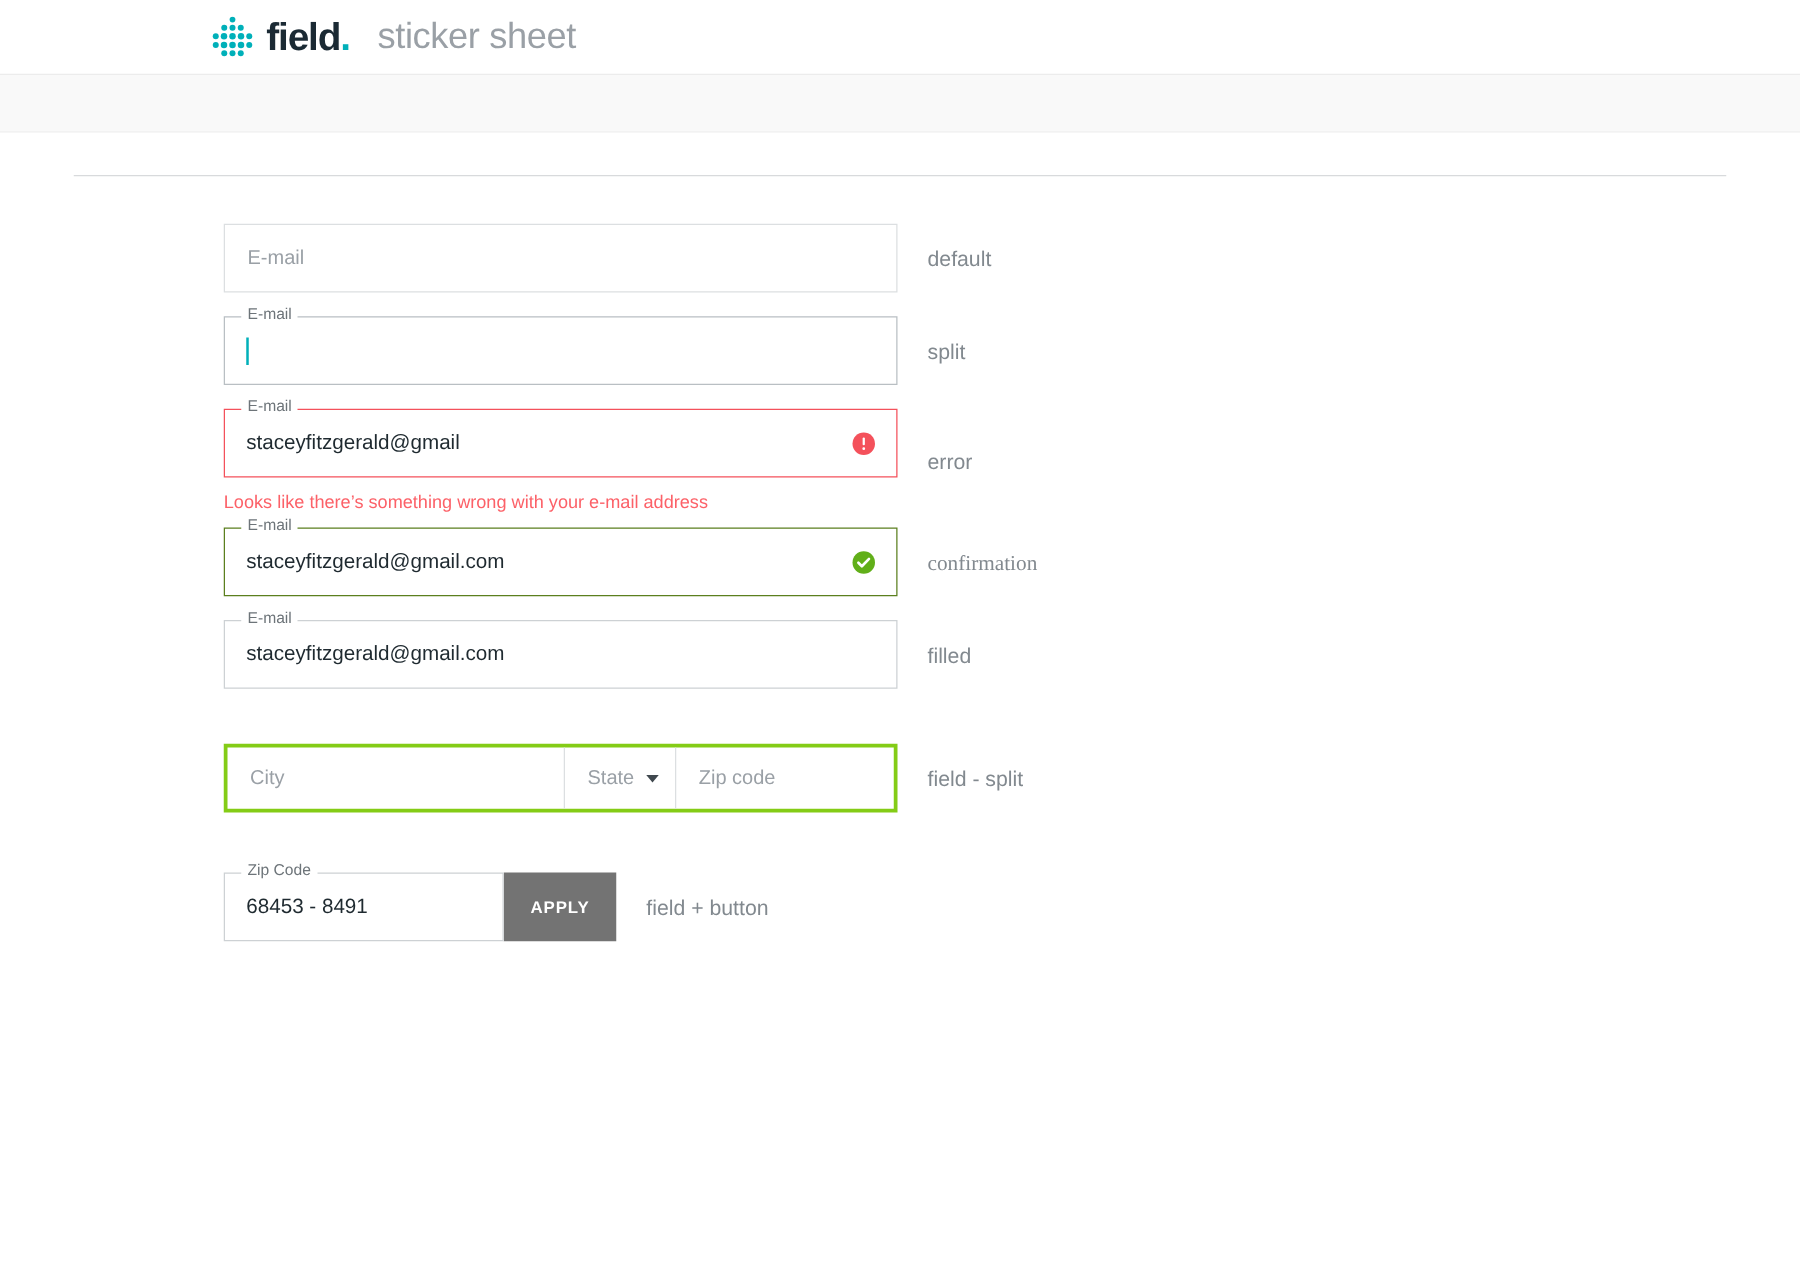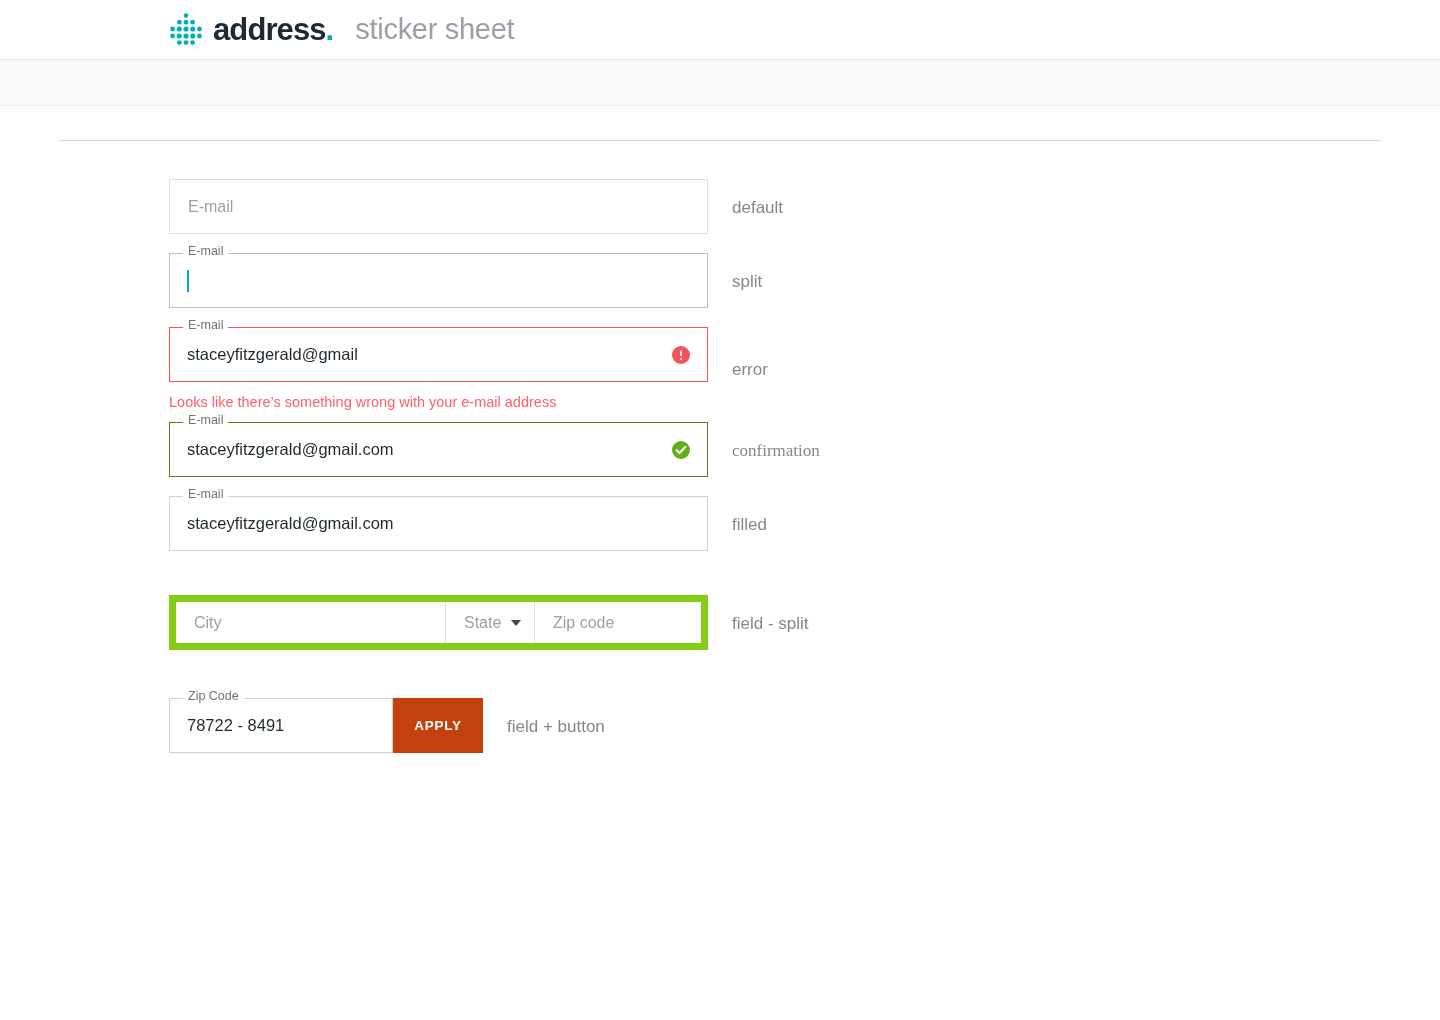--- a/index.html
+++ b/index.html
@@ -65,20 +65,21 @@
     margin: 0 59px 0 59px;
     height: 1px;
     background: #d8dadc;
   }
 
   
   .rows { padding-left: 169px; padding-top: 38px; }
   .row {
     display: flex;
     align-items: flex-start;
+    margin-left: 10px;
   }
   .annot {
     font-size: 17px;
     color: #82898f;
     white-space: nowrap;
     margin-left: 24px;
     text-align: center;
   }
 
   
@@ -160,21 +161,21 @@
     font-size: 14.5px;
     color: #fc6168;
     margin-top: 12px;
   }
 
   
   .split {
     display: flex;
     width: 539px;
     height: 55px;
-    border: 7px solid #84cc16;
+    border: 3px solid #84cc16;
     background: #fff;
   }
   .split .seg {
     display: flex;
     align-items: center;
     padding: 0 18px;
     height: 100%;
   }
   .split .seg.city  { width: 269px; }
   .split .seg.state { width: 89px; border-left: 1px solid #dcdfe1; justify-content: flex-start; }
@@ -186,21 +187,21 @@
     border-top: 6px solid #3f484e;
     margin-left: 10px;
   }
 
   
   .fieldbtn { display: flex; align-items: stretch; }
   .fieldbtn .notched { width: 224px; }
   .apply-btn {
     width: 90px;
     height: 55px;
-    background: #c2410c;
+    background: #737373;
     color: #ffffff;
     border: none;
     font-family: "Liberation Sans", sans-serif;
     font-size: 13.5px;
     font-weight: bold;
     letter-spacing: 0.7px;
     cursor: pointer;
   }
 
   .gap-lg { height: 19px; }
@@ -227,21 +228,21 @@
         <circle cx="18" cy="23" r="2.6"></circle>
         <circle cx="24.8" cy="23" r="2.6"></circle>
         <circle cx="31.4" cy="23" r="2.4"></circle>
         <circle cx="11.2" cy="23" r="2.6"></circle>
         <circle cx="4.6" cy="23" r="2.4"></circle>
         <circle cx="18" cy="29.6" r="2.4"></circle>
         <circle cx="24.6" cy="29.6" r="2.4"></circle>
         <circle cx="11.4" cy="29.6" r="2.4"></circle>
       </g>
     </svg>
-    <div class="brand"><span>address</span><span class="brand-dot">.</span></div>
+    <div class="brand"><span>field</span><span class="brand-dot">.</span></div>
   </div>
   <div class="sheet-title">sticker sheet</div>
 </div>
 
 <div class="subbar"></div>
 
 <div class="section">
   <div class="section-rule"></div>
 
   <div class="rows">
@@ -338,21 +339,21 @@
     </div>
 
     <div class="gap-xxl"></div>
 
     <div class="row">
       <div class="fieldbtn">
         <div class="notched filled">
           <div class="frame"></div>
           <div class="legend">Zip Code</div>
           <div class="content">
-            <span class="value">78722 - 8491</span>
+            <span class="value">68453 - 8491</span>
           </div>
         </div>
         <button class="apply-btn">APPLY</button>
       </div>
       <div class="annot" style="margin-top:19px;">field + button</div>
     </div>
 
   </div>
 </div>
 

